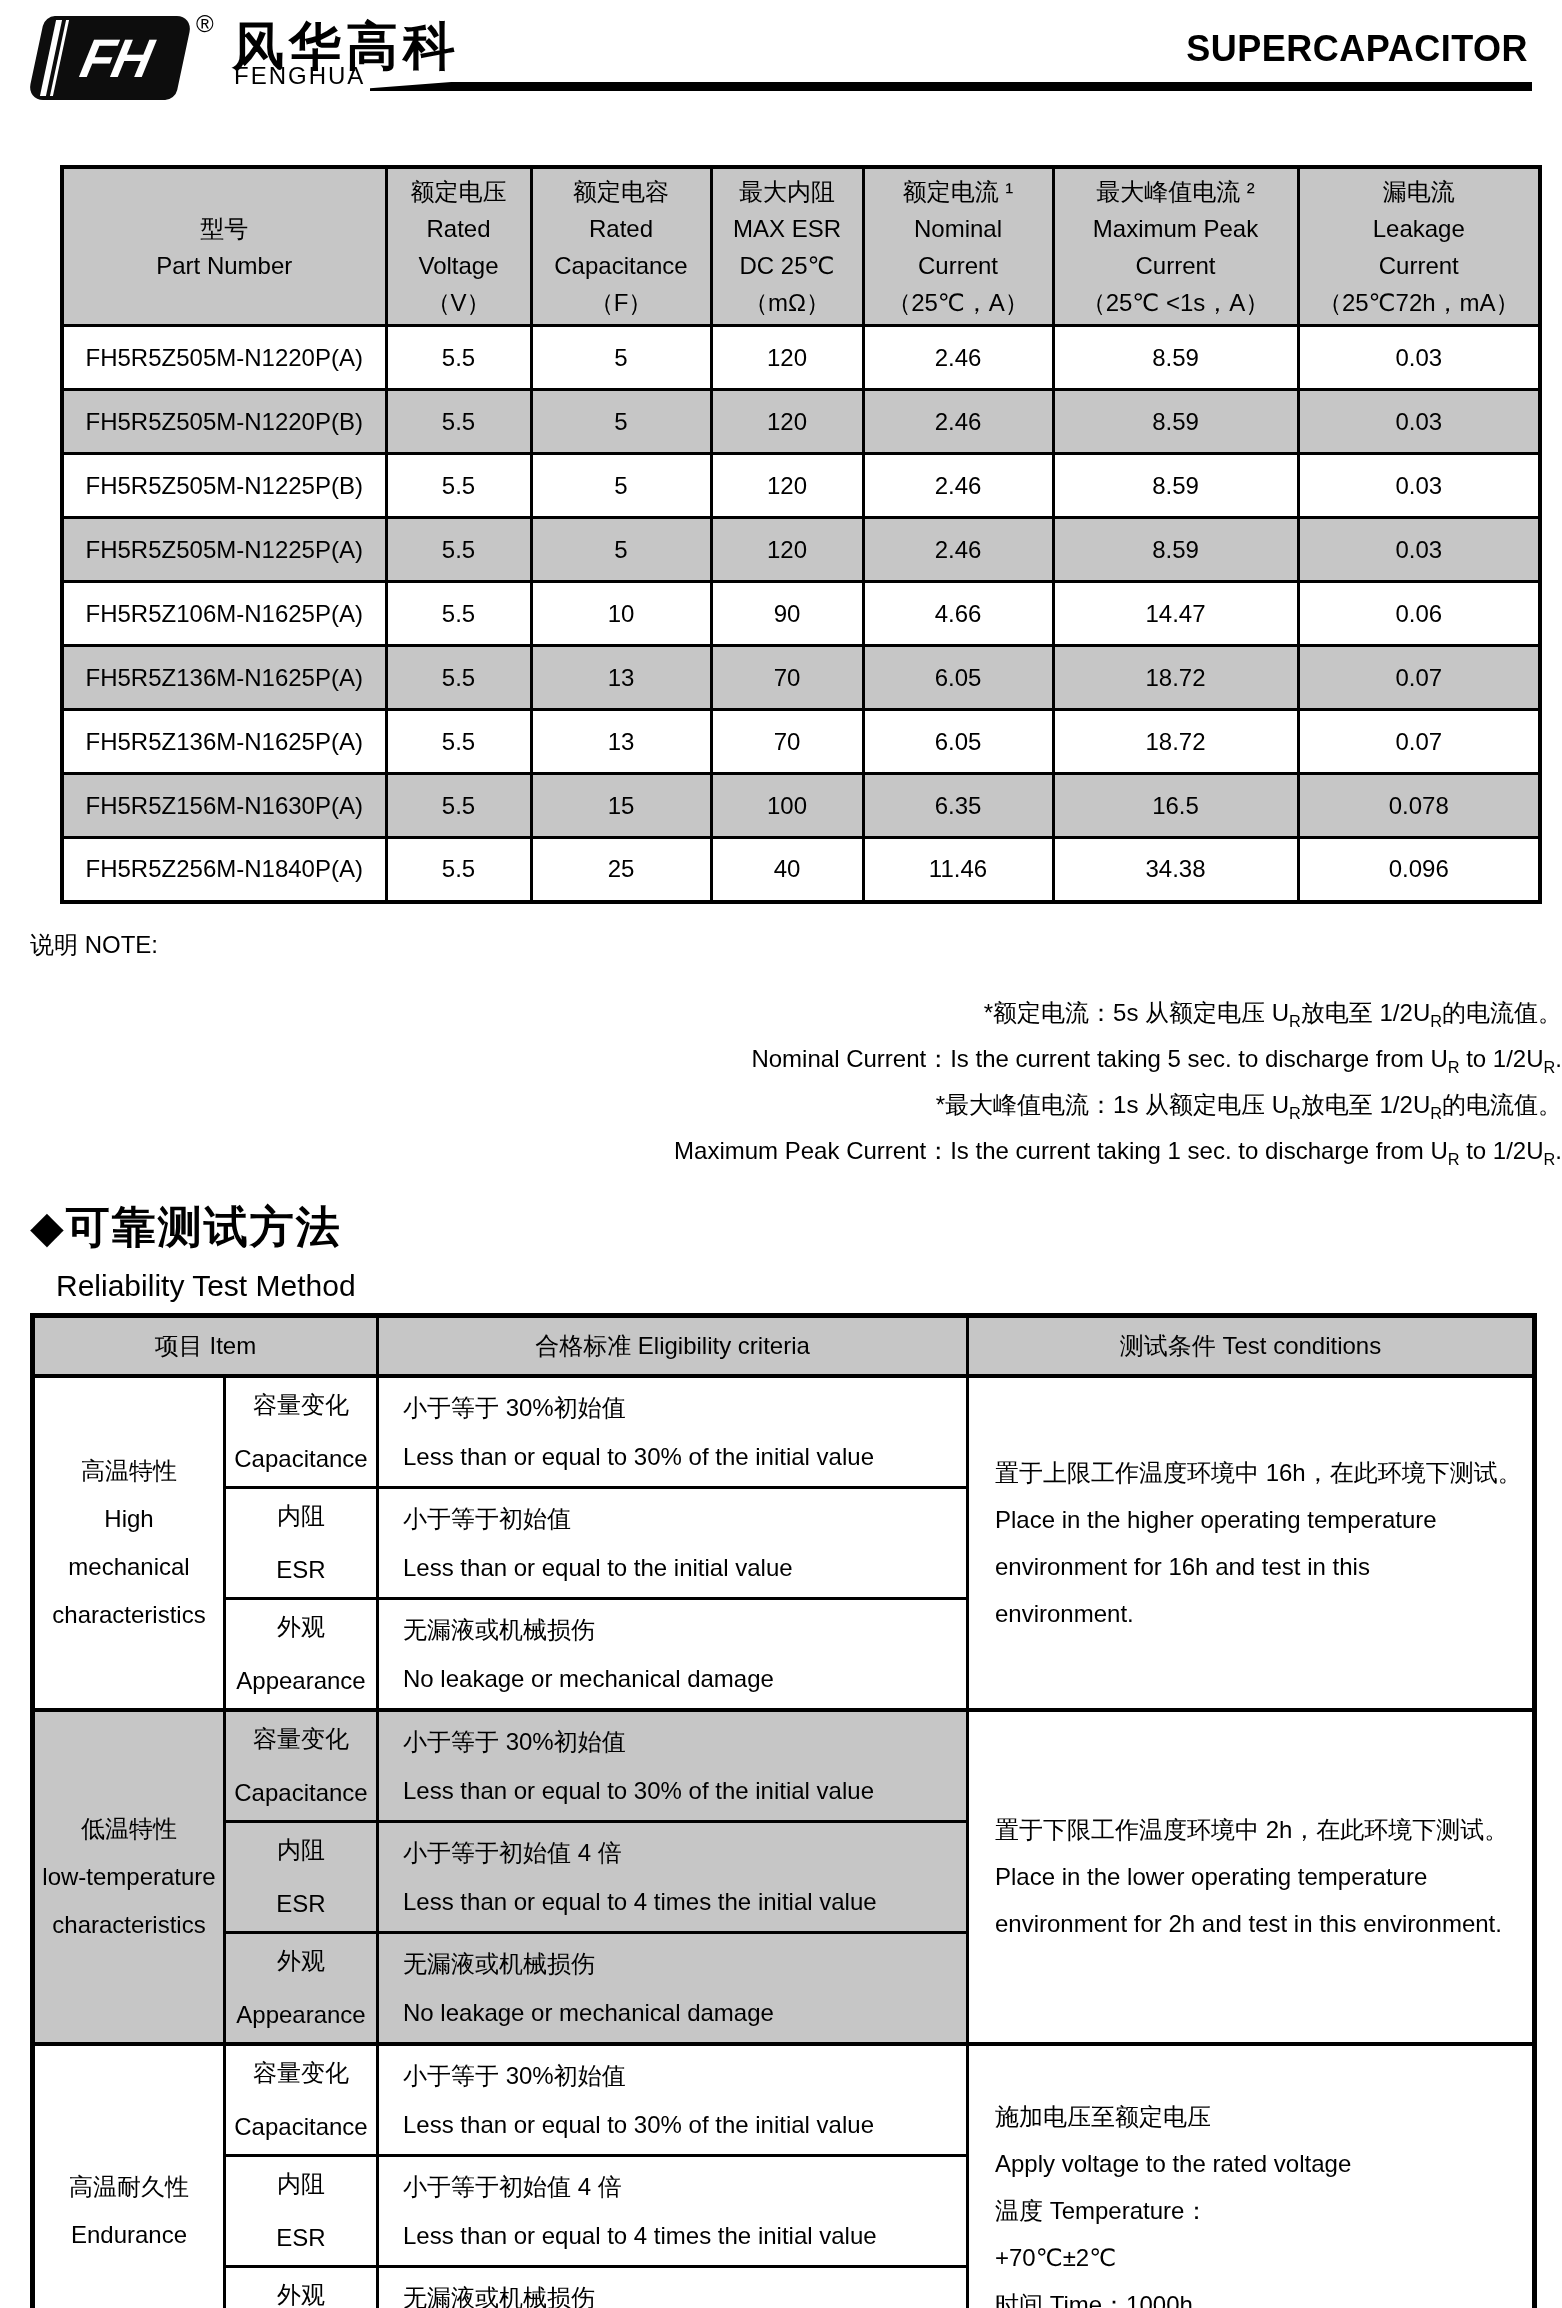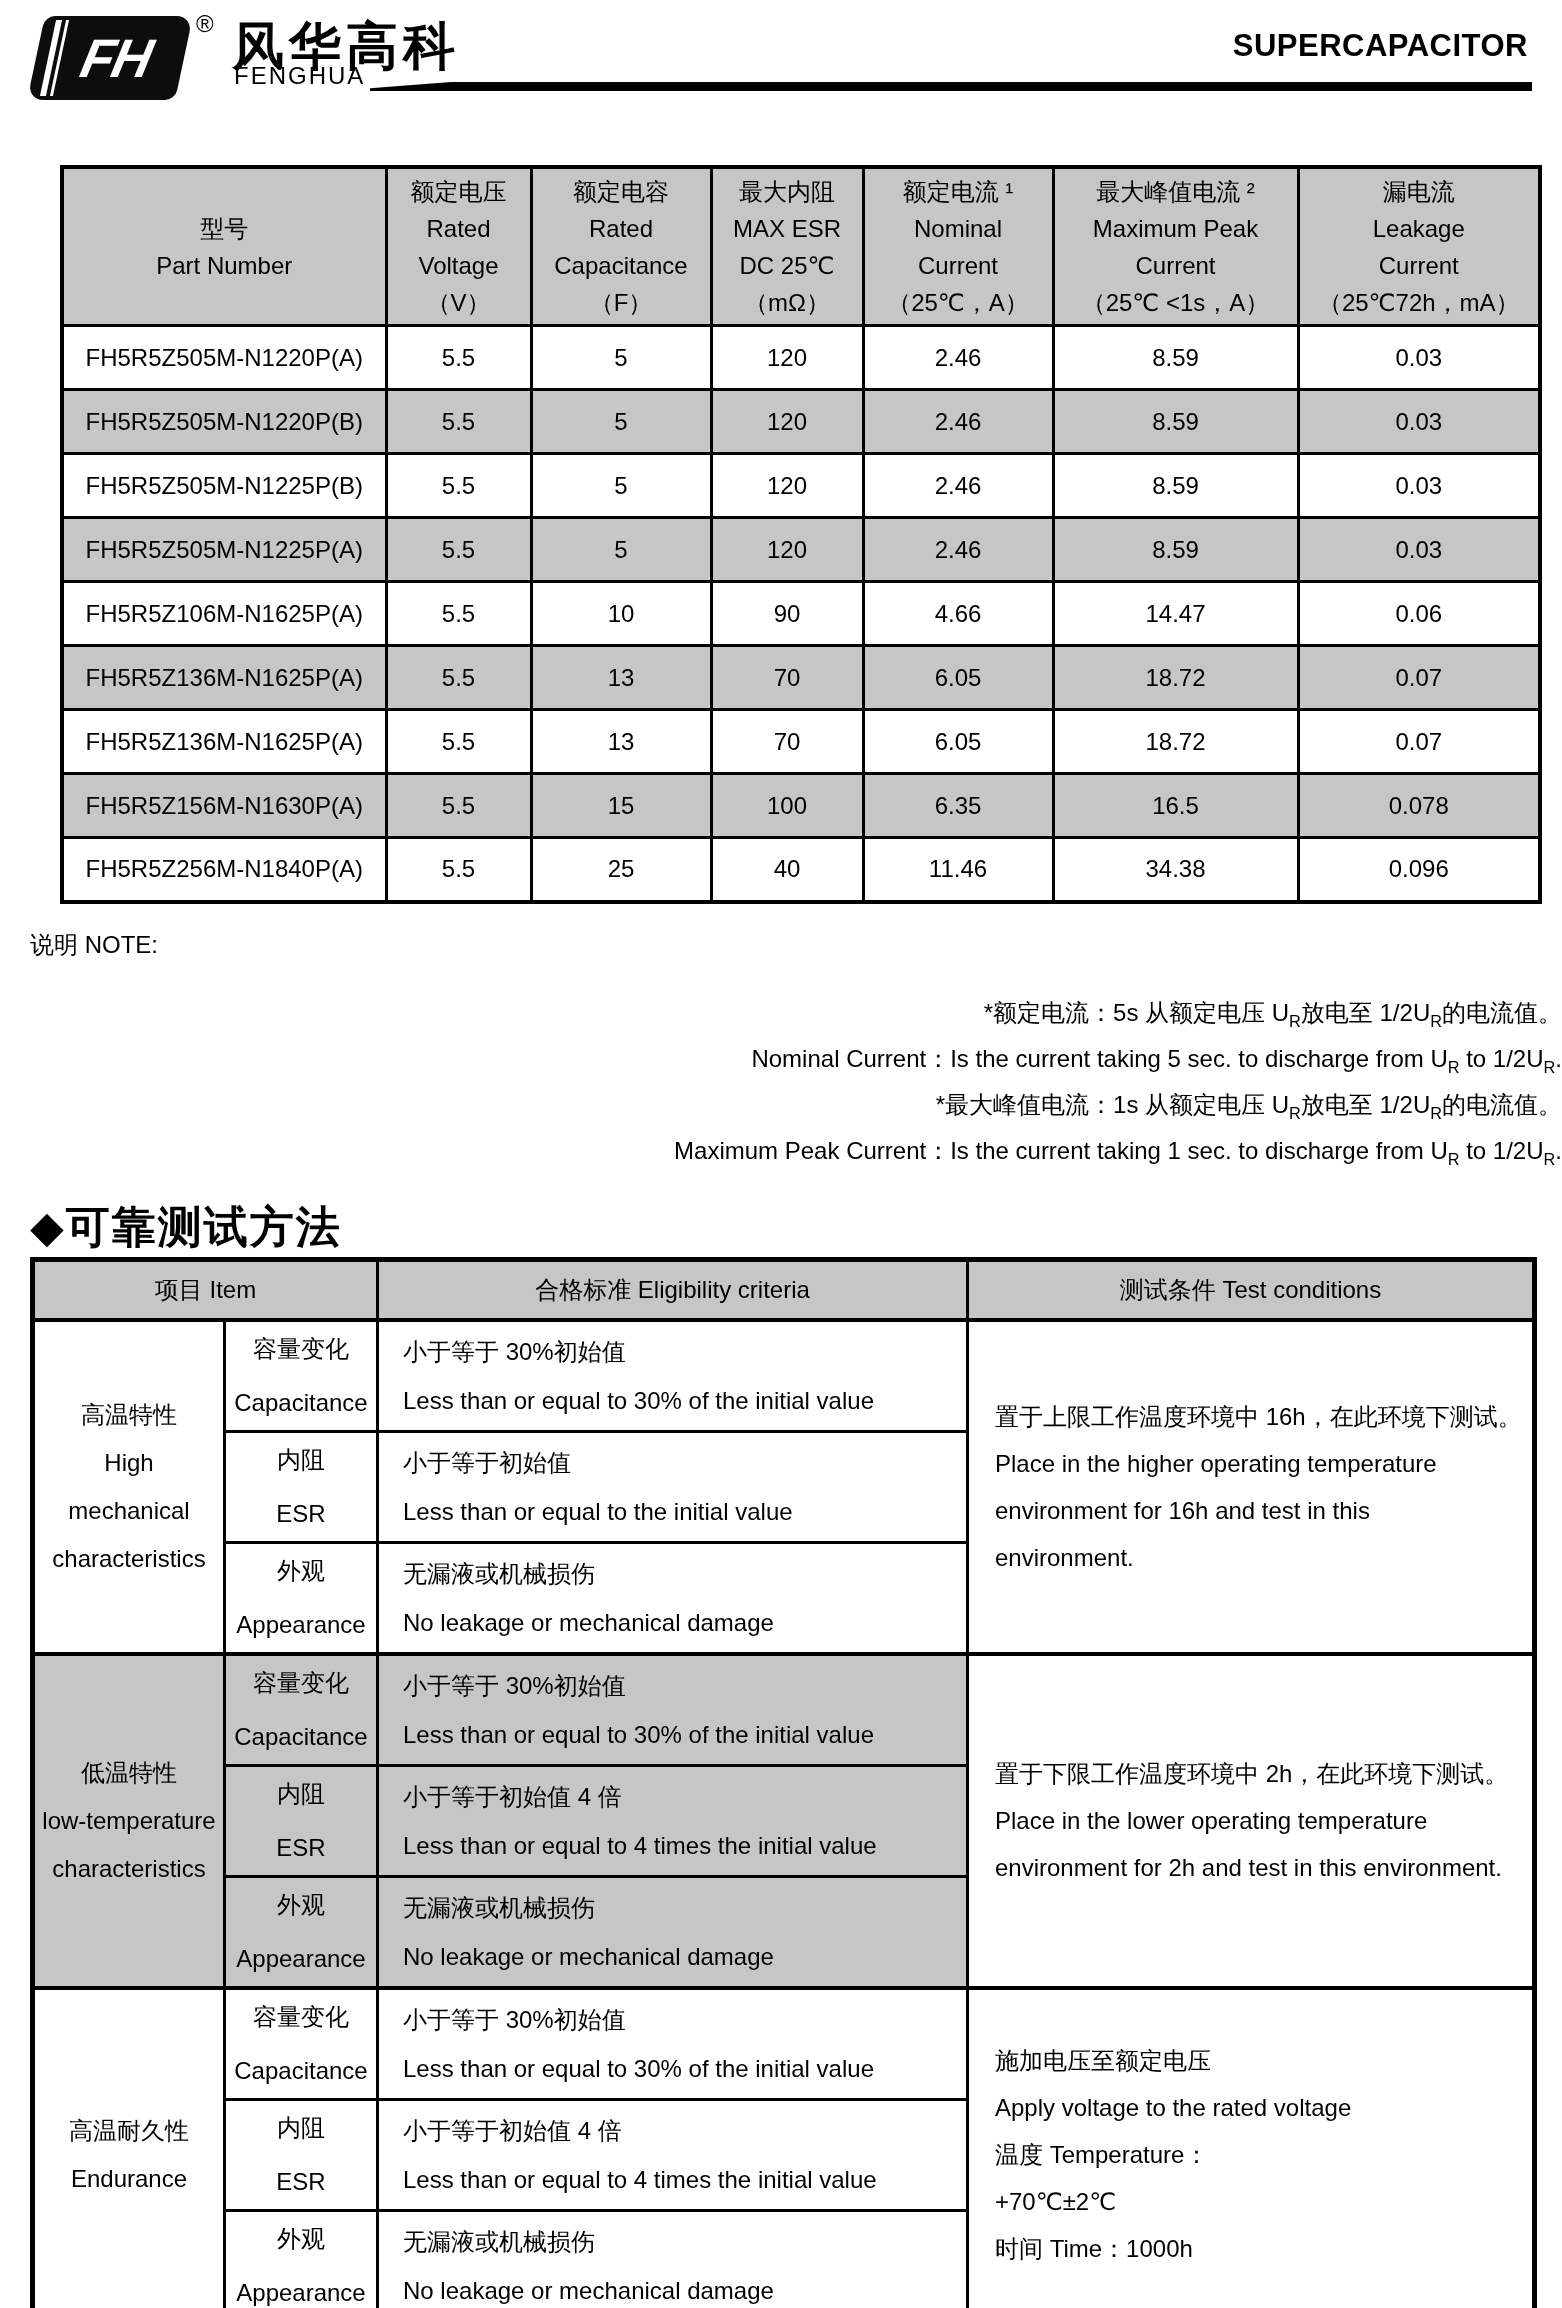--- a/index.html
+++ b/index.html
@@ -18,21 +18,21 @@
   .logo-stripe{position:absolute; left:12px; top:4px; width:6px; height:76px; background:#fff;}
   .logo-stripe2{position:absolute; left:22px; top:4px; width:3px; height:76px; background:#fff;}
   .logo-fh{
     position:absolute; inset:0; display:flex; align-items:center; justify-content:center;
     color:#fff; font-weight:bold; font-style:italic; font-size:54px; letter-spacing:-2px;
     padding-left:12px;
   }
   .reg{position:absolute; left:196px; top:10px; font-size:24px;}
   .logo-cn{position:absolute; left:232px; top:12px; font-size:52px; font-weight:bold; letter-spacing:5px; white-space:nowrap;}
   .logo-en{position:absolute; left:234px; top:62px; font-size:24px; letter-spacing:2px; white-space:nowrap;}
-  .doc-title{position:absolute; right:34px; top:28px; font-size:31px; font-weight:bold; letter-spacing:0.5px;text-align:right;}
+  .doc-title{position:absolute; right:34px; top:28px; font-size:36px; font-weight:bold; letter-spacing:0.5px;text-align:right;}
   .rule{
     position:absolute; left:370px; right:30px; top:82px; height:9px; background:#000;
     clip-path:polygon(0 70%, 7% 0, 100% 0, 100% 100%, 0 100%);
   }
   
   table{border-collapse:collapse; table-layout:fixed; border-spacing:0;}
   .spec{margin-left:60px; width:1478px; border:4px solid #000; font-size:24px; text-align:center;}
   .spec th,.spec td{border:3px solid #000; padding:0; overflow:hidden;}
   .spec thead th{background:var(--shade); font-weight:normal; height:155px; vertical-align:middle;}
   .hline{line-height:37px;}
@@ -223,20 +223,21 @@
     <div id="notes-lines">
         <div class="note-line"><span>*额定电流：5s 从额定电压 U</span><sub>R</sub><span>放电至 1/2U</span><sub>R</sub><span>的电流值。</span></div>
         <div class="note-line"><span>Nominal Current：Is the current taking 5 sec. to discharge from U</span><sub>R</sub><span> to 1/2U</span><sub>R</sub><span>.</span></div>
         <div class="note-line"><span>*最大峰值电流：1s 从额定电压 U</span><sub>R</sub><span>放电至 1/2U</span><sub>R</sub><span>的电流值。</span></div>
         <div class="note-line"><span>Maximum Peak Current：Is the current taking 1 sec. to discharge from U</span><sub>R</sub><span> to 1/2U</span><sub>R</sub><span>.</span></div>
       </div>
   </section>
 
   <section>
     <div class="sec-h-zh"><span>◆</span><span>可靠测试方法</span></div>
+    <div class="sec-h-en">Reliability Test Method</div>
     <table class="rel">
       <colgroup id="rel-cols">
           <col style="width: 192px;">
           <col style="width: 153px;">
           <col style="width: 590px;">
           <col style="width: 567px;">
         </colgroup>
       <thead id="rel-head">
           <tr>
             <th colspan="2">项目 Item</th>

